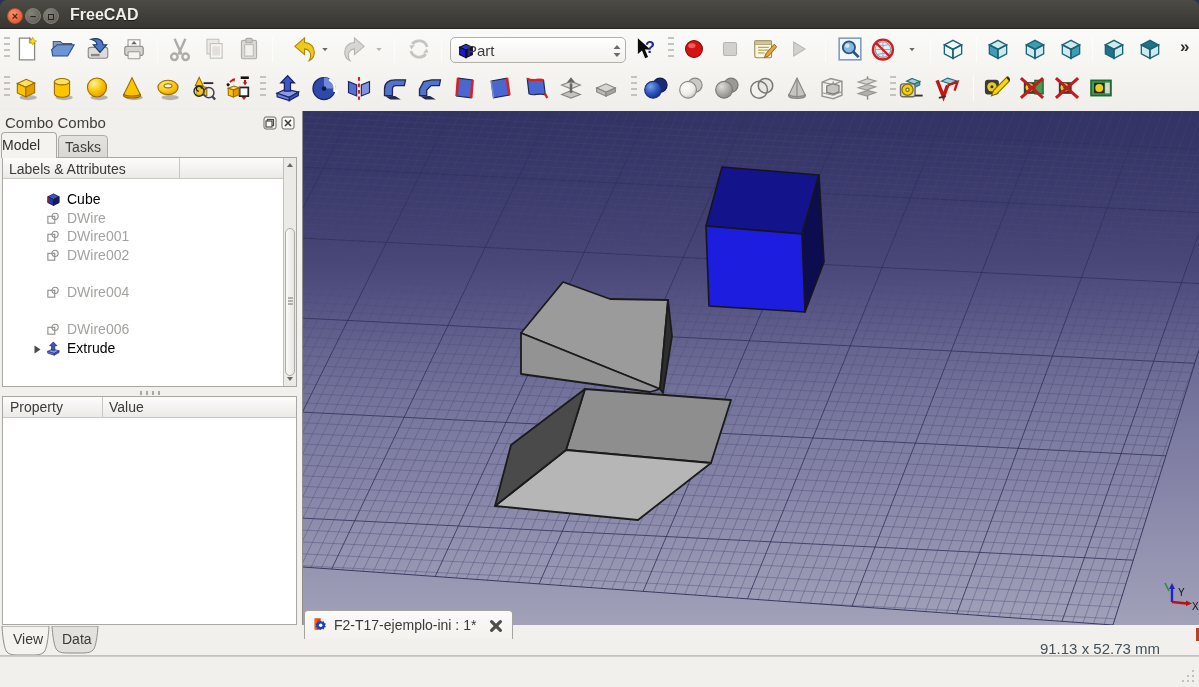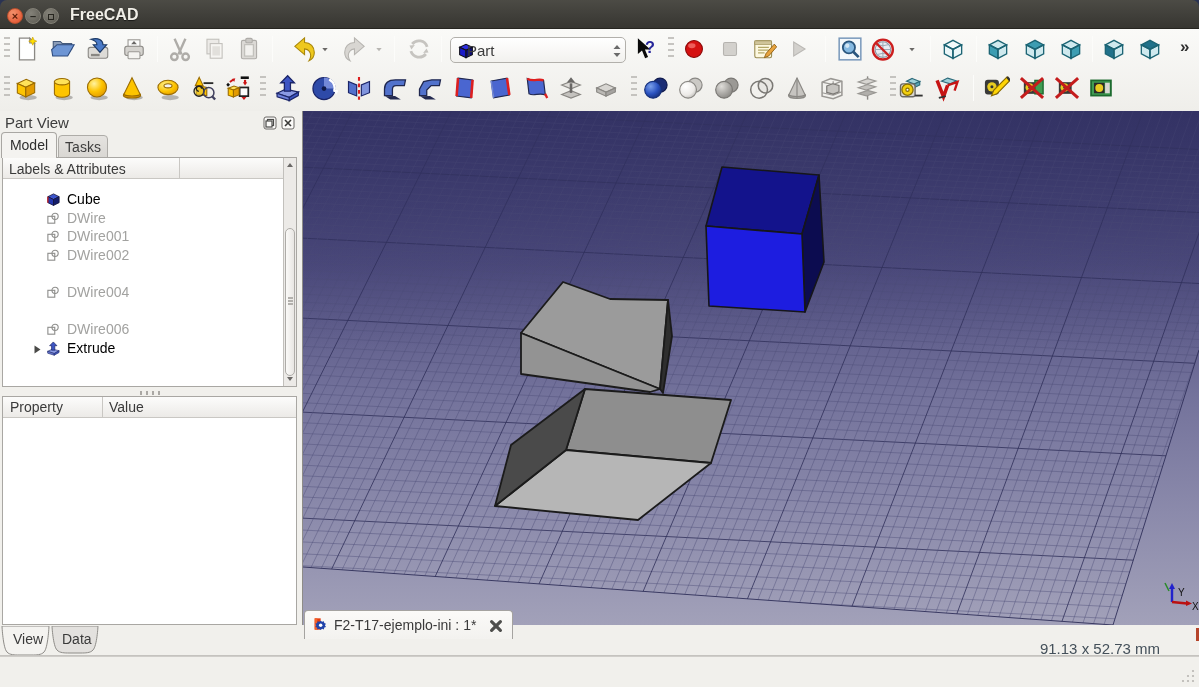--- a/index.html
+++ b/index.html
@@ -12,21 +12,21 @@
 #toolbars{position:absolute;left:0;top:29px;width:1199px;height:82px;background:linear-gradient(#fafaf8,#efeeea)}
 .sep{position:absolute;width:1px;height:26px;background:#d2d0cc;border-right:1px solid #fcfcfa}
 .grip{position:absolute;width:6px;height:24px;background:repeating-linear-gradient(#b9b7b3 0 2px,transparent 2px 6px);opacity:.8}
 #combo{position:absolute;left:450px;top:37px;width:176px;height:26px;background:linear-gradient(#ffffff,#f2f1ee);border:1px solid #b2b0ab;border-radius:5px}
 #combo .txt{position:absolute;left:16px;top:4px;font-size:15px;color:#3b3b3b}
 #viewport{position:absolute;left:303px;top:111px;width:896px;height:514px;background:linear-gradient(#333264 0%,#4e4c7e 30%,#73729b 55%,#8b8aab 78%,#a2a1b9 100%)}
 #panel{position:absolute;left:0;top:111px;width:303px;height:514px;background:#f1f0ec;border-right:1px solid #8e8c88}
 #bottombar{position:absolute;left:303px;top:625px;width:896px;height:33px;background:#f1f0ec}
 #statusbar{position:absolute;left:0;top:656px;width:1199px;height:31px;background:#f1f0ec;border-top:1px solid #cfcdc9}
 #doctab{position:absolute;left:304px;top:610px;width:209px;height:29px;background:linear-gradient(#fbfaf8,#f3f2ef);border:1px solid #a5a3a0;border-bottom:none;border-radius:4px 4px 0 0}
-#mtab{position:absolute;left:1px;top:132px;width:56px;height:26px;background:#f4f3f0;border:1px solid #a9a7a3;border-bottom:none;border-radius:4px 4px 0 0;z-index:3;text-align:center;padding-top:4px}
+#mtab{position:absolute;left:1px;top:132px;width:56px;height:26px;background:#f4f3f0;border:1px solid #a9a7a3;border-bottom:none;border-radius:4px 4px 0 0;z-index:3;text-align:left;padding-top:4px}
 #ttab{position:absolute;left:58px;top:135px;width:50px;height:23px;background:linear-gradient(#e5e3e0,#d9d7d3);border:1px solid #aeaca8;border-radius:4px 4px 0 0;text-align:center;padding-top:3px}
 #tree{position:absolute;left:2px;top:157px;width:295px;height:230px;background:#fff;border:1px solid #a9a7a3}
 #treehdr{position:absolute;left:0px;top:0px;width:293px;height:21px;background:linear-gradient(#fcfcfb,#eceae7);border-bottom:1px solid #c9c7c3}
 #treehdr .t{position:absolute;left:6px;top:3px;font-size:14px;color:#3a3a3a}
 .trow{position:absolute;left:0;height:19px;font-size:14px}
 .trow .lbl{position:absolute;left:64px;top:1px;white-space:nowrap}
 #proptbl{position:absolute;left:2px;top:396px;width:295px;height:229px;background:#fff;border:1px solid #a9a7a3}
 #prophdr{position:absolute;left:0;top:0;width:293px;height:21px;background:linear-gradient(#fcfcfb,#eceae7);border-bottom:1px solid #c9c7c3;font-size:14px;color:#3a3a3a}
 #statustext{position:absolute;right:39px;top:640px;font-size:15px;color:#44505a}
 svg{position:absolute}
@@ -606,21 +606,21 @@
 <line x1="869" y1="491" x2="869" y2="477" stroke="#2222cc" stroke-width="2.4"></line>
 <path d="M866 478l3-6 3 6z" fill="#2222cc" stroke="none"></path>
 <line x1="869" y1="491" x2="884" y2="492.5" stroke="#bb1111" stroke-width="2.4"></line>
 <path d="M883 489.5l6 3-6 2.5z" fill="#bb1111" stroke="none"></path>
 </g>
 <text x="875" y="485" font-size="10" fill="#111" font-family="Liberation Sans">Y</text>
 <text x="889" y="499" font-size="10" fill="#111" font-family="Liberation Sans">X</text>
 </svg>
 </div>
 <div id="panel">
-<div class="abs" style="left:5px;top:3px;font-size:15px;color:#3d3d3d">Part View</div>
+<div class="abs" style="left:5px;top:3px;font-size:15px;color:#3d3d3d">Combo Combo</div>
 <svg class="abs" style="left:263px;top:5px" width="14" height="14" viewBox="0 0 14 14">
       <rect x="1" y="1" width="12" height="12" rx="2" fill="#fbfaf8" stroke="#6a6866"></rect>
       <rect x="4.5" y="3.5" width="6" height="6" fill="none" stroke="#4a4a48" stroke-width="1.2"></rect>
       <rect x="3" y="5" width="6" height="6" fill="#fbfaf8" stroke="#4a4a48" stroke-width="1.2"></rect>
     </svg>
 <svg class="abs" style="left:281px;top:5px" width="14" height="14" viewBox="0 0 14 14">
       <rect x="1" y="1" width="12" height="12" rx="2" fill="#fbfaf8" stroke="#6a6866"></rect>
       <path d="M4 4l6 6M10 4l-6 6" stroke="#3a3a38" stroke-width="1.6"></path>
     </svg>
 </div>

